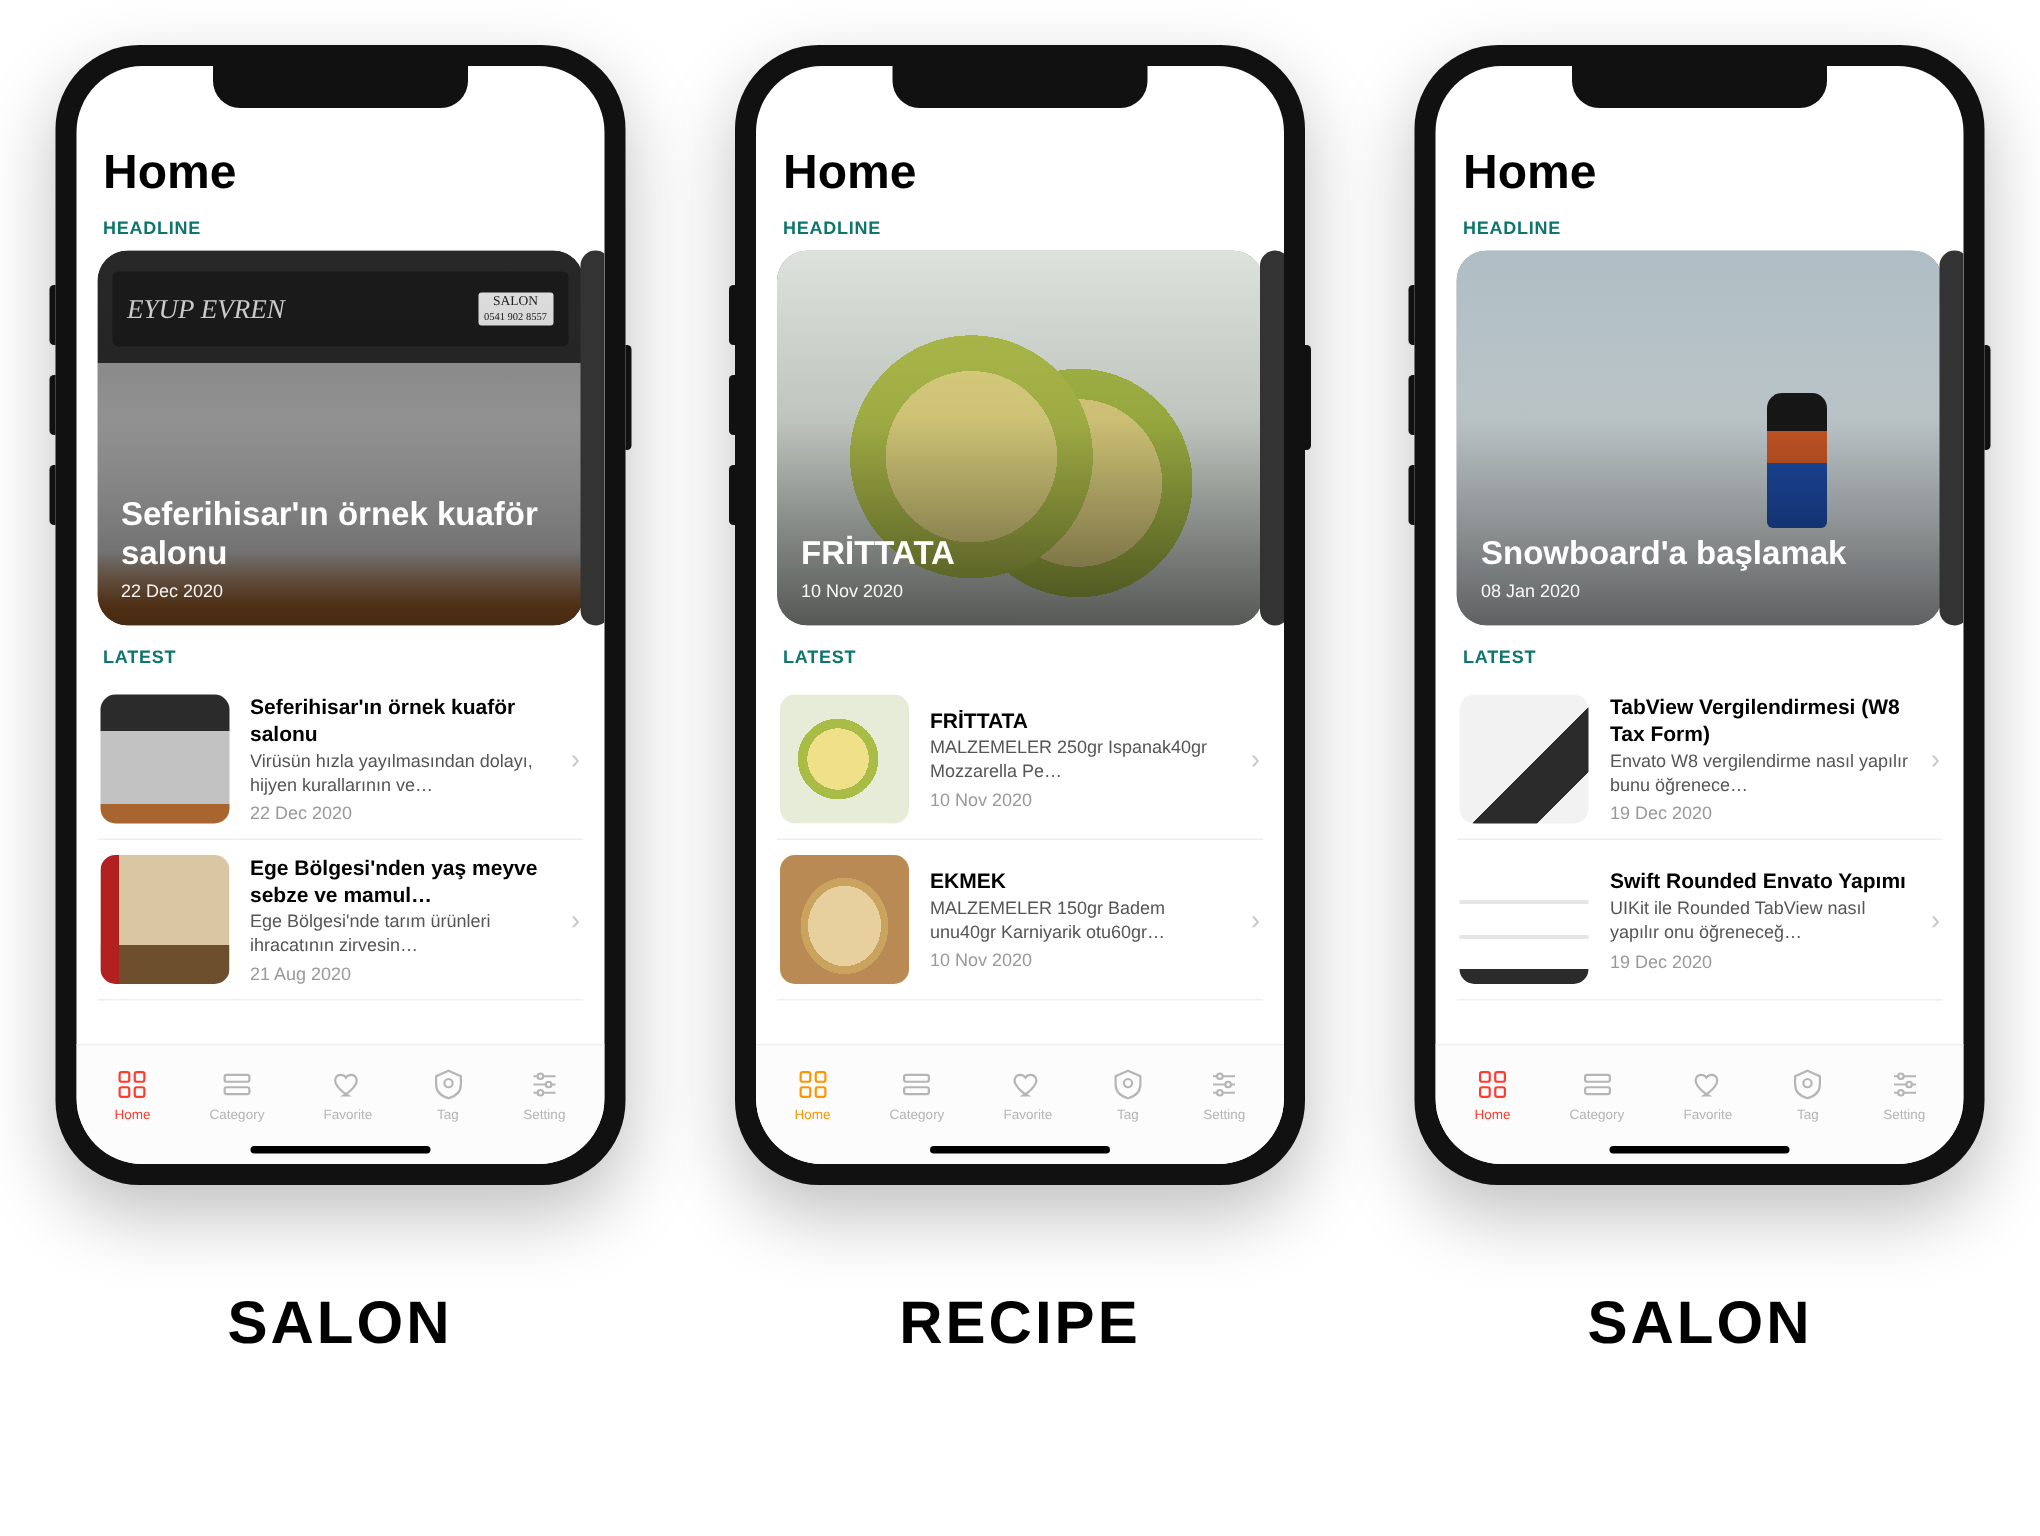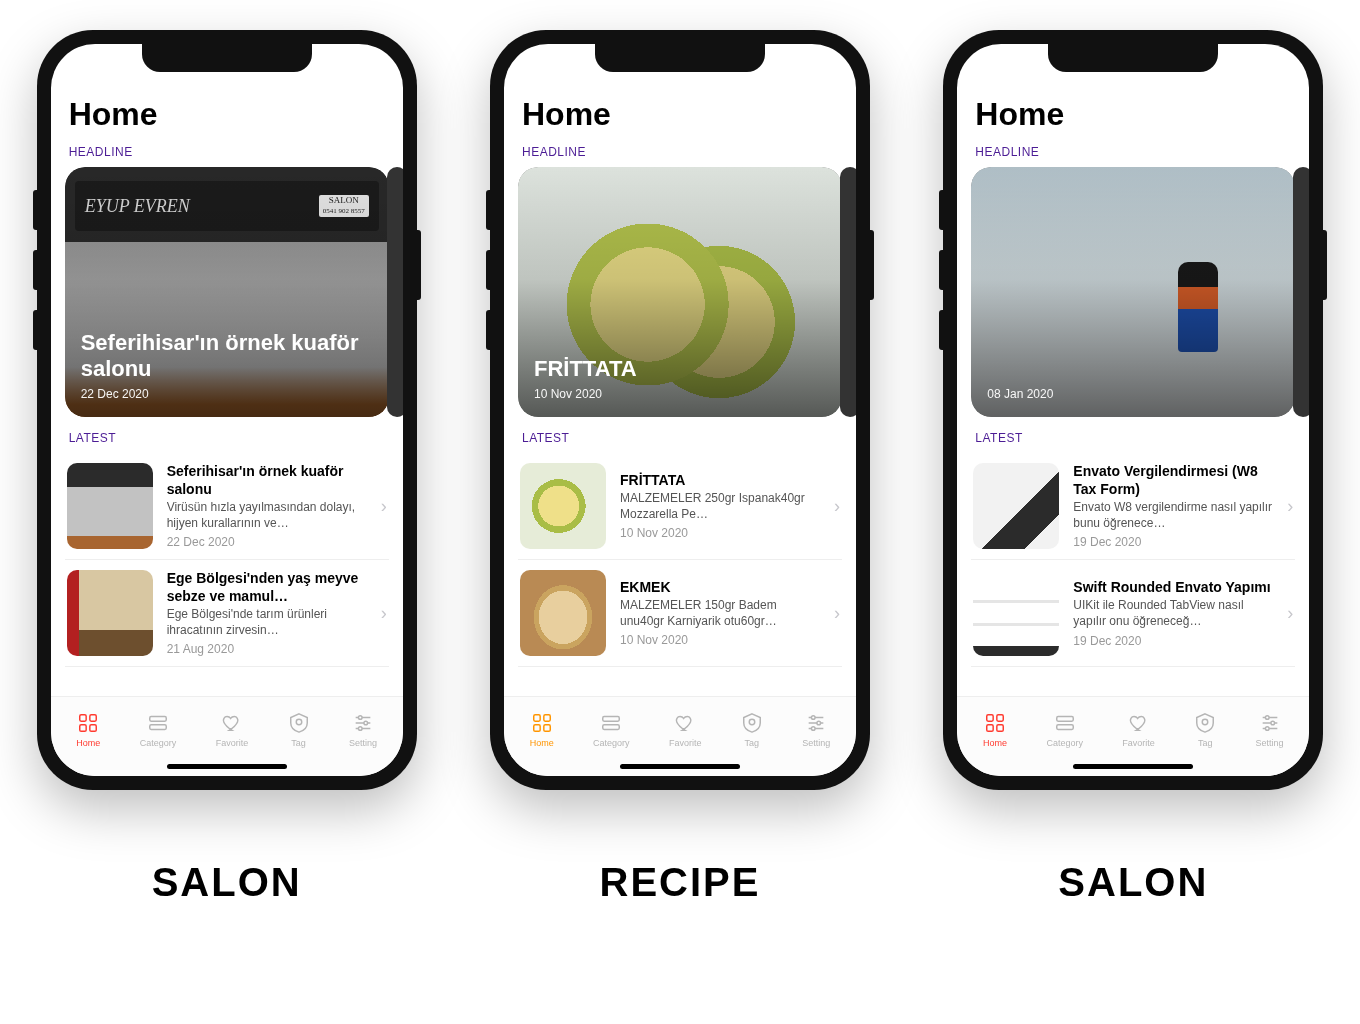--- a/index.html
+++ b/index.html
@@ -90,22 +90,22 @@
     display: flex;
     flex-direction: column;
   }
   .page-title {
     font-size: 32px;
     font-weight: 700;
     padding: 12px 4px 6px 4px;
   }
   .section-label {
     font-size: 12px;
-    font-weight: 400;
-    color: #4c1d95;
+    font-weight: 700;
+    color: #0f766e;
     letter-spacing: 0.5px;
     padding: 6px 4px 8px 4px;
   }
   .headline-area {
     position: relative;
     height: 250px;
     overflow: hidden;
     border-radius: 20px;
   }
   .headline-card {
@@ -501,31 +501,32 @@
     </span>
           </div>
           <div class="content">
             <div class="page-title">Home</div>
             <div class="section-label">HEADLINE</div>
             <div style="position: relative;">
               <div class="headline-area">
                 <div class="headline-card">
                   <div class="bg bg-snowboard"></div>
                   <div class="overlay"></div>
+                  <div class="headline-title">Snowboard'a başlamak</div>
                   <div class="headline-date">08 Jan 2020</div>
                 </div>
               </div>
               <div class="peek"></div>
             </div>
             <div class="section-label" style="padding-top: 14px;">LATEST</div>
             <div class="latest-list">
               <div class="list-item">
                 <div class="thumb thumb-calc"></div>
                 <div class="item-body">
-      <div class="item-title">Envato Vergilendirmesi (W8 Tax Form)</div>
+      <div class="item-title">TabView Vergilendirmesi (W8 Tax Form)</div>
       <div class="item-desc">Envato W8 vergilendirme nasıl yapılır bunu öğrenece…</div>
       <div class="item-date">19 Dec 2020</div>
                 </div>
                 <div class="chevron">›</div>
               </div>
               <div class="list-item">
                 <div class="thumb thumb-tabview"></div>
                 <div class="item-body">
       <div class="item-title">Swift Rounded Envato Yapımı</div>
       <div class="item-desc">UIKit ile Rounded TabView nasıl yapılır onu öğreneceğ…</div>

